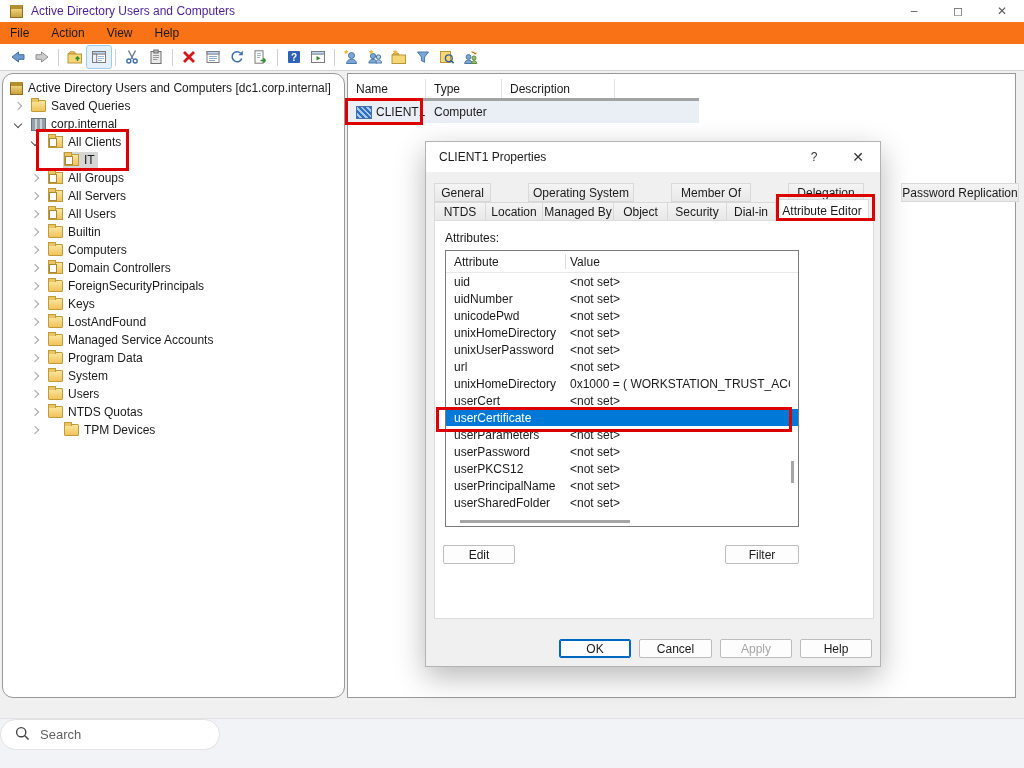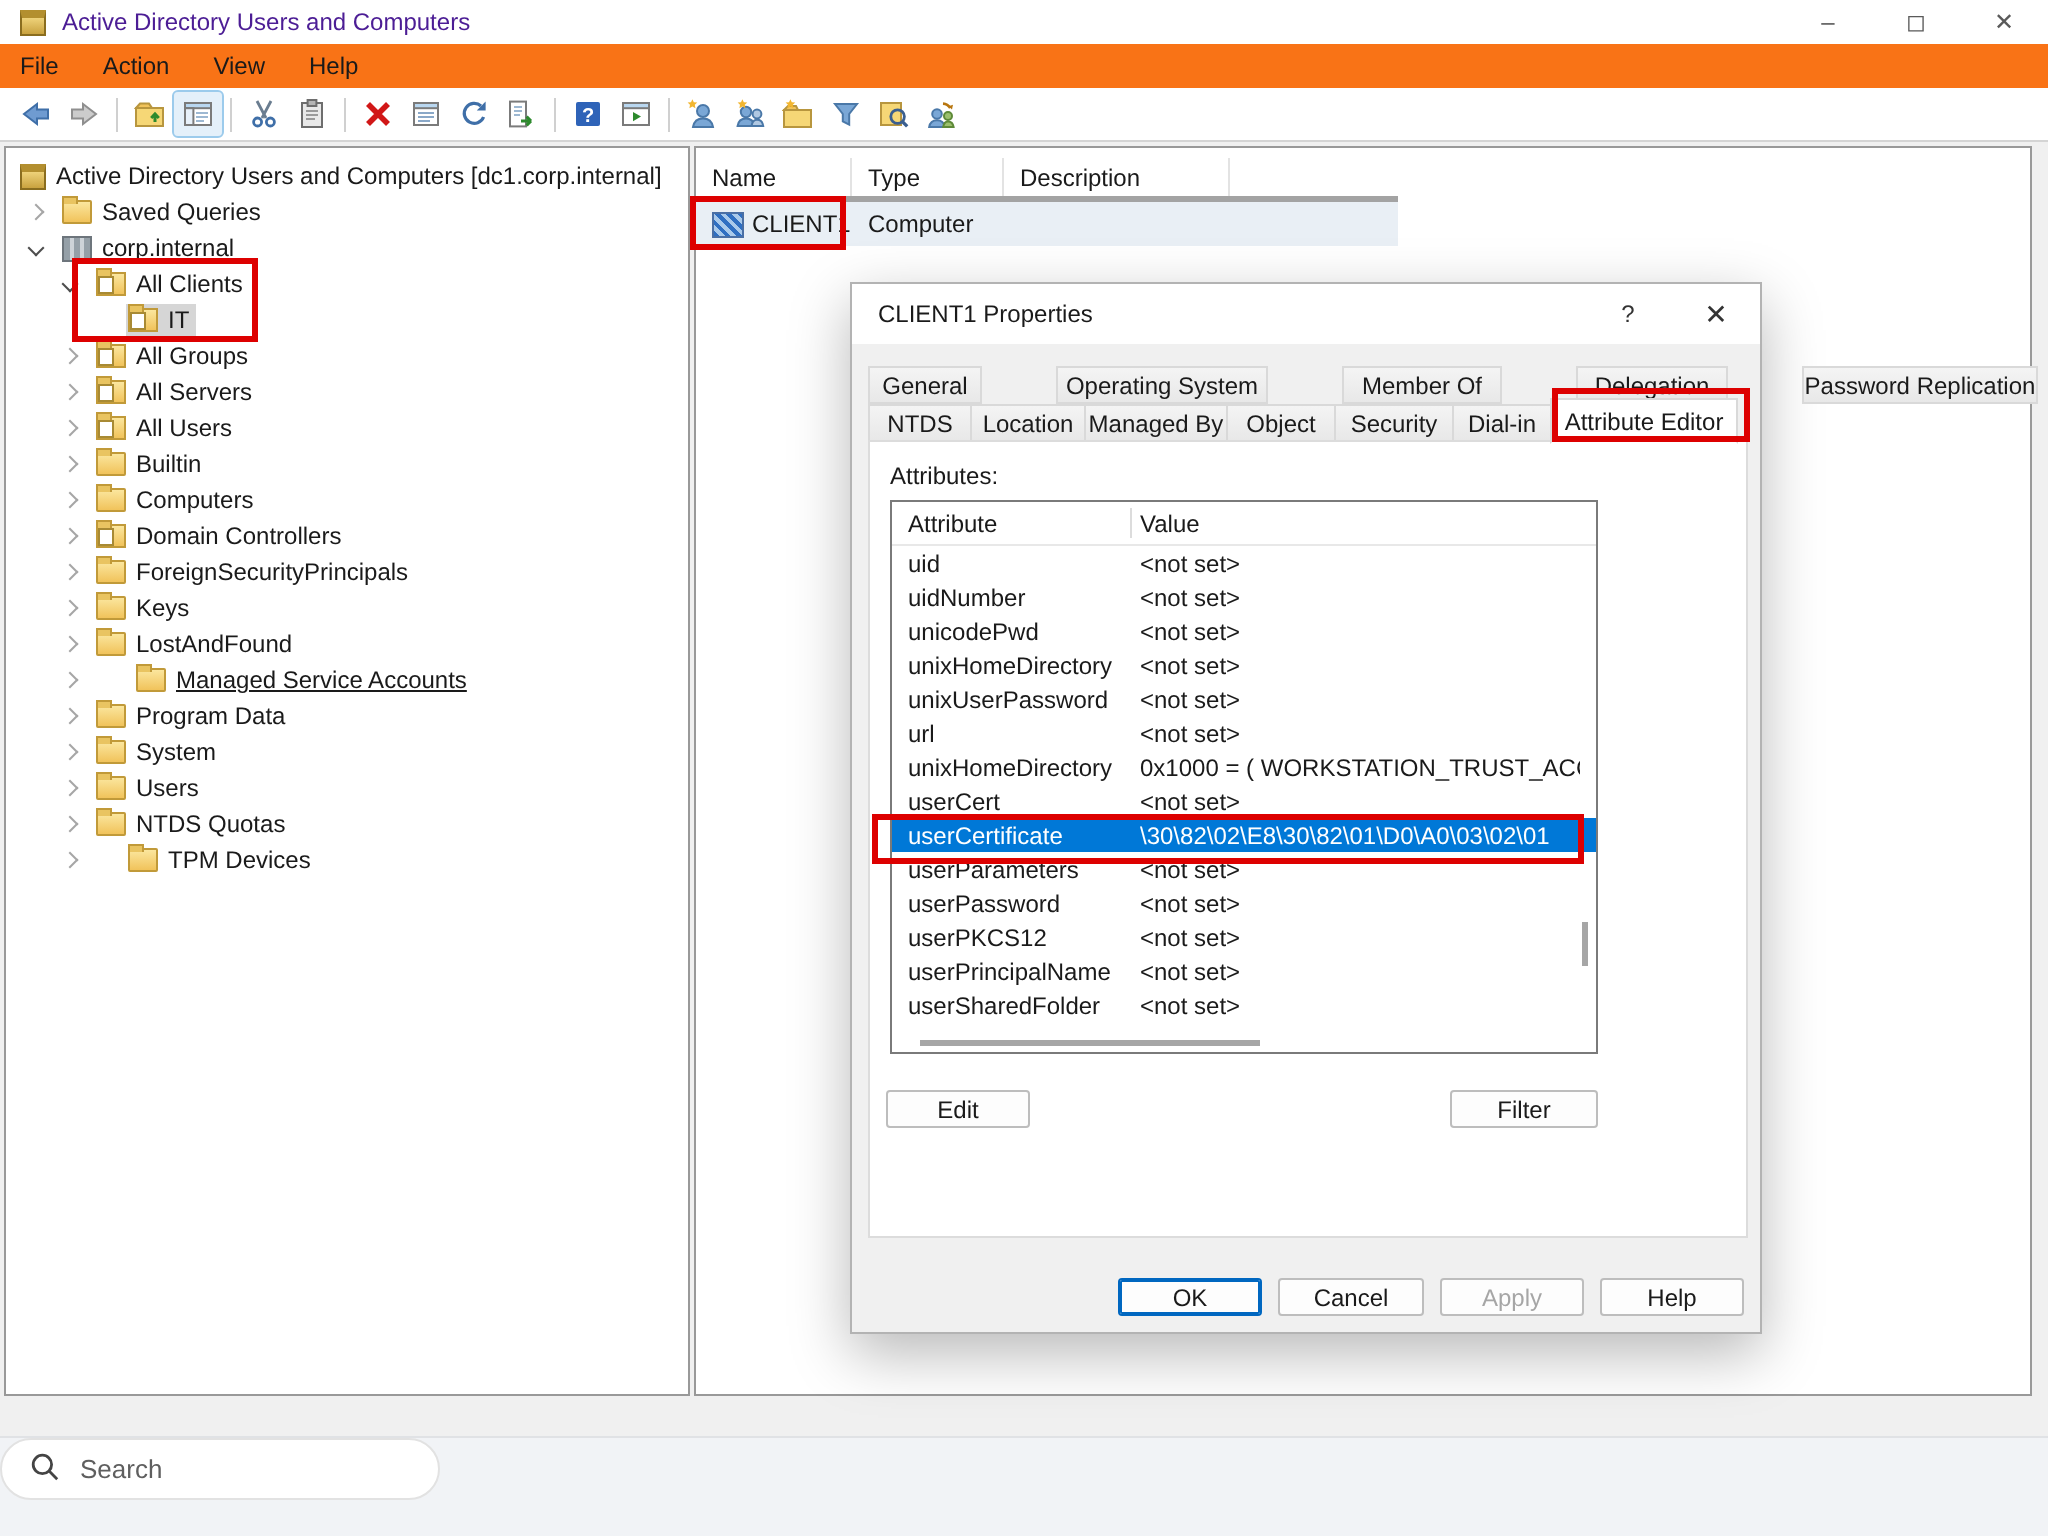--- a/index.html
+++ b/index.html
@@ -21,21 +21,21 @@
   #menubar span { cursor:default; }
   #toolbar { position:absolute; left:0; top:44px; width:100%; height:27px; background:#fff;
              border-bottom:1px solid #d4d4d4; display:flex; align-items:center; padding-left:6px; }
   .tb-btn { width:24px; height:22px; display:flex; align-items:center; justify-content:center; border-radius:2px; }
   .tb-btn.active { background:#e4f0fa; outline:1px solid #9ccbec; }
   .tb-sep { width:1px; height:17px; background:#d0d0d0; margin:0 4px; }
   .tb-btn svg { display:block; }
 
   
   .pane { position:absolute; top:73px; height:625px; background:#fff; border:1px solid #999; }
-  #tree-pane { left:2px;  width:343px; padding-top:5px; overflow:hidden; }
+  #tree-pane { left:2px;  width:343px; padding-top:5px; overflow:hidden;border-radius:11px; }
   #list-pane { left:347px; width:669px; padding-top:5px; }
 
   .tree-row { height:18px; display:flex; align-items:center; position:relative; white-space:nowrap; }
   .chev { width:6px; height:6px; border-right:1.6px solid #a6a6a6; border-bottom:1.6px solid #a6a6a6;
           position:absolute; }
   .chev.right { transform:rotate(-45deg); }
   .chev.down  { transform:rotate(45deg); border-color:#4d4d4d; }
   .tree-sel { display:flex; align-items:center; gap:5px; padding:1px 3px 1px 1px; }
   .tree-sel.sel { background:#d6d6d6; }
   .ticon { width:15px; height:12px; position:relative; flex:none; }
@@ -392,21 +392,21 @@
           <span>Keys</span>
         </span>
       </div>
       <div class="tree-row" style="padding-left: 44px;">
         <span class="chev right" style="left: 29px;"></span>
         <span class="tree-sel">
           <span class="ticon i-folder"></span>
           <span>LostAndFound</span>
         </span>
       </div>
-      <div class="tree-row" style="padding-left: 64px; text-decoration: underline;">
+      <div class="tree-row" style="padding-left: 44px;">
         <span class="chev right" style="left: 29px;"></span>
         <span class="tree-sel">
           <span class="ticon i-folder"></span>
           <span>Managed Service Accounts</span>
         </span>
       </div>
       <div class="tree-row" style="padding-left: 44px;">
         <span class="chev right" style="left: 29px;"></span>
         <span class="tree-sel">
           <span class="ticon i-folder"></span>
@@ -522,21 +522,20 @@
           <div class="grow">
             <span class="gname">unixHomeDirectory</span>
             <span class="gval">0x1000 = ( WORKSTATION_TRUST_ACCOUNT )</span>
           </div>
           <div class="grow">
             <span class="gname">userCert</span>
             <span class="gval">&lt;not set&gt;</span>
           </div>
           <div class="grow selrow">
             <span class="gname">userCertificate</span>
-            <span class="gval">\30\82\02\E8\30\82\01\D0\A0\03\02\01</span>
           </div>
           <div class="grow">
             <span class="gname">userParameters</span>
             <span class="gval">&lt;not set&gt;</span>
           </div>
           <div class="grow">
             <span class="gname">userPassword</span>
             <span class="gval">&lt;not set&gt;</span>
           </div>
           <div class="grow">

